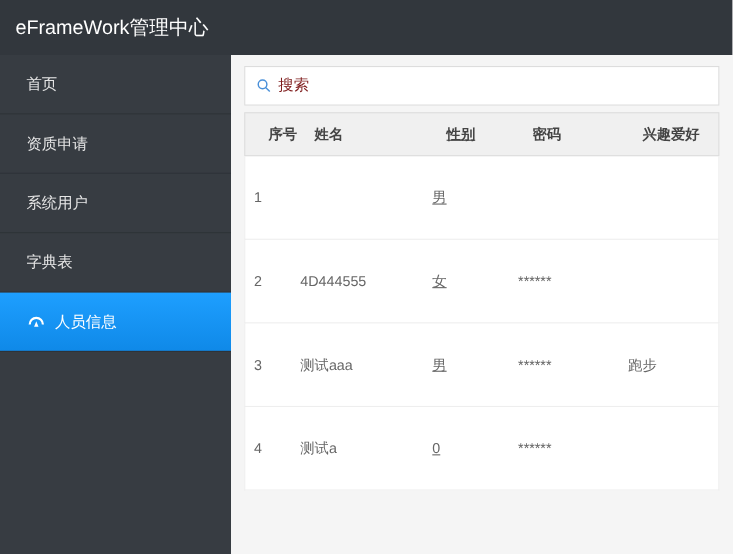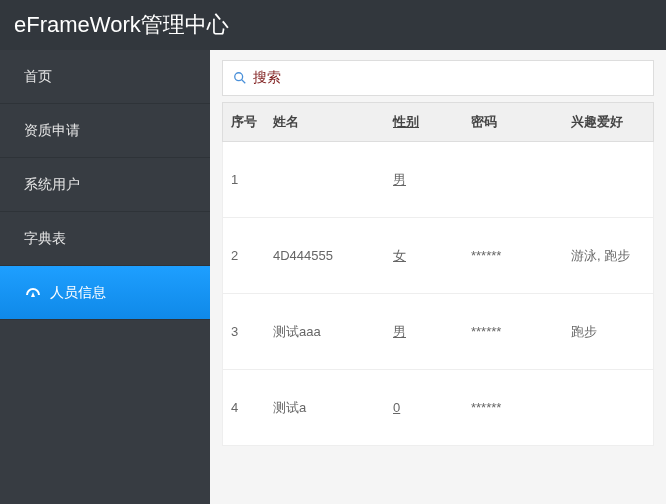--- a/index.html
+++ b/index.html
@@ -10,21 +10,21 @@
       overflow: hidden;
       background: #f5f5f5;
     }
     .header {
       background: #32373d;
       color: #fff;
       height: 50px;
       display: flex;
       align-items: center;
       padding: 14px 14px;
-      font-size: 22px;
+      font-size: 18px;
       font-weight: 400;
     }
     .container {
       display: flex;
       height: calc(100% - 50px);
     }
     .sidebar {
       width: 210px;
       background: #373c42;
       flex-shrink: 0;
@@ -79,21 +79,21 @@
     .table {
       margin: 0 12px;
       background: #fff;
       font-size: 13px;
       color: #666;
     }
     .table-head {
       display: flex;
       background: #f0f0f0;
       border: 1px solid #ddd;
-      padding: 10px 0;
+      padding: 10px 13px;
       font-weight: bold;
       color: #444;
     }
     .table-row {
       display: flex;
       border: 1px solid #eee;
       border-top: none;
       align-items: center;
       min-height: 76px;
     }
@@ -160,21 +160,20 @@
         <div class="col-name"></div>
         <div class="col-gender">男</div>
         <div class="col-pwd"></div>
         <div class="col-hobby"></div>
       </div>
       <div class="table-row">
         <div class="col-seq">2</div>
         <div class="col-name">4D444555</div>
         <div class="col-gender">女</div>
         <div class="col-pwd">******</div>
-        <div class="col-hobby">游泳, 跑步</div>
       </div>
       <div class="table-row">
         <div class="col-seq">3</div>
         <div class="col-name">测试aaa</div>
         <div class="col-gender">男</div>
         <div class="col-pwd">******</div>
         <div class="col-hobby">跑步</div>
       </div>
       <div class="table-row">
         <div class="col-seq">4</div>

